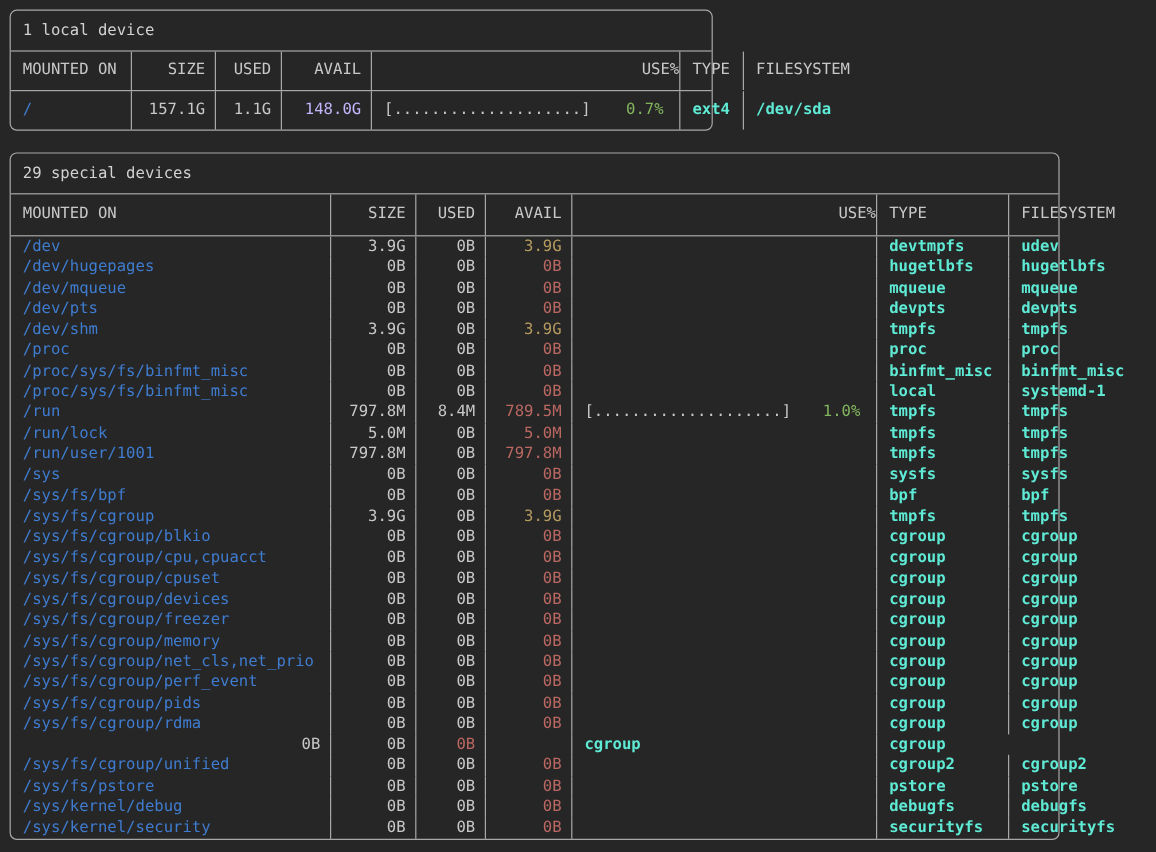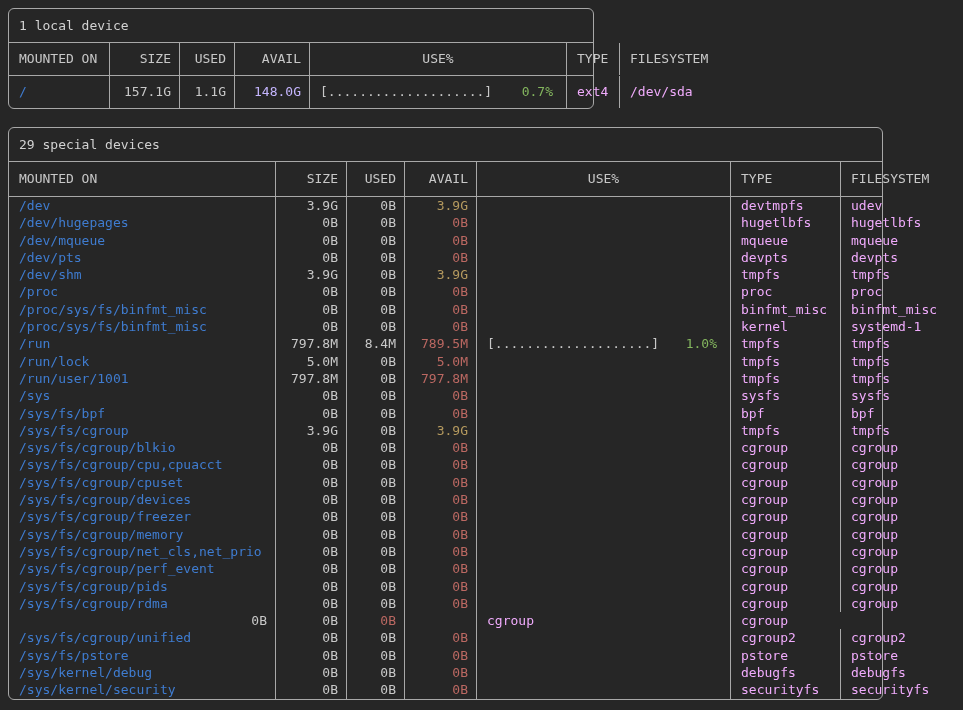--- a/index.html
+++ b/index.html
@@ -37,28 +37,28 @@
   .t2 .row.data .cell { height:17.3px; line-height:17.3px; }
   .cell {
     border-right:1px solid #a8a8a8;
     white-space:pre;
     overflow:hidden;
     box-sizing:border-box;
   }
   .cell:last-child { border-right:none; }
   .cell.left  { text-align:left;  padding-left:10px; padding-right:6px; }
   .cell.right { text-align:right; padding-right:8px; padding-left:4px; }
-  .cell.center{ text-align:center; }
+  .cell.center{ text-align:right; }
   .cell.usecell {
     display:flex; justify-content:space-between; align-items:center;
     padding:0 13px 0 10px;
   }
   .mount  { color:#3f7cd0; }
   .plain  { color:#c8c8c8; }
-  .fscol  { color:#f0abfc; }
+  .fscol  { color:#5eead4;font-weight:bold; }
   .lvl-ok   { color:#c4b5fd; }
   .lvl-warn { color:#b59a5f; }
   .lvl-low  { color:#bb6862; }
   .bar { color:#c8c8c8; }
   .pct { color:#83b55e; }
 </style>
 </head>
 <body>
 
 <div class="wrap">
@@ -161,21 +161,21 @@
           <div class="cell usecell"><span class="bar"></span><span class="pct"></span></div>
           <div class="cell fscol left">binfmt_misc</div>
           <div class="cell fscol left">binfmt_misc</div>
         </div>
         <div class="row data">
           <div class="cell mount left">/proc/sys/fs/binfmt_misc</div>
           <div class="cell plain right">0B</div>
           <div class="cell plain right">0B</div>
           <div class="cell right lvl-low">0B</div>
           <div class="cell usecell"><span class="bar"></span><span class="pct"></span></div>
-          <div class="cell fscol left">kernel</div>
+          <div class="cell fscol left">local</div>
           <div class="cell fscol left">systemd-1</div>
         </div>
         <div class="row data">
           <div class="cell mount left">/run</div>
           <div class="cell plain right">797.8M</div>
           <div class="cell plain right">8.4M</div>
           <div class="cell right lvl-low">789.5M</div>
           <div class="cell usecell"><span class="bar">[....................]</span><span class="pct">1.0%</span></div>
           <div class="cell fscol left">tmpfs</div>
           <div class="cell fscol left">tmpfs</div>

